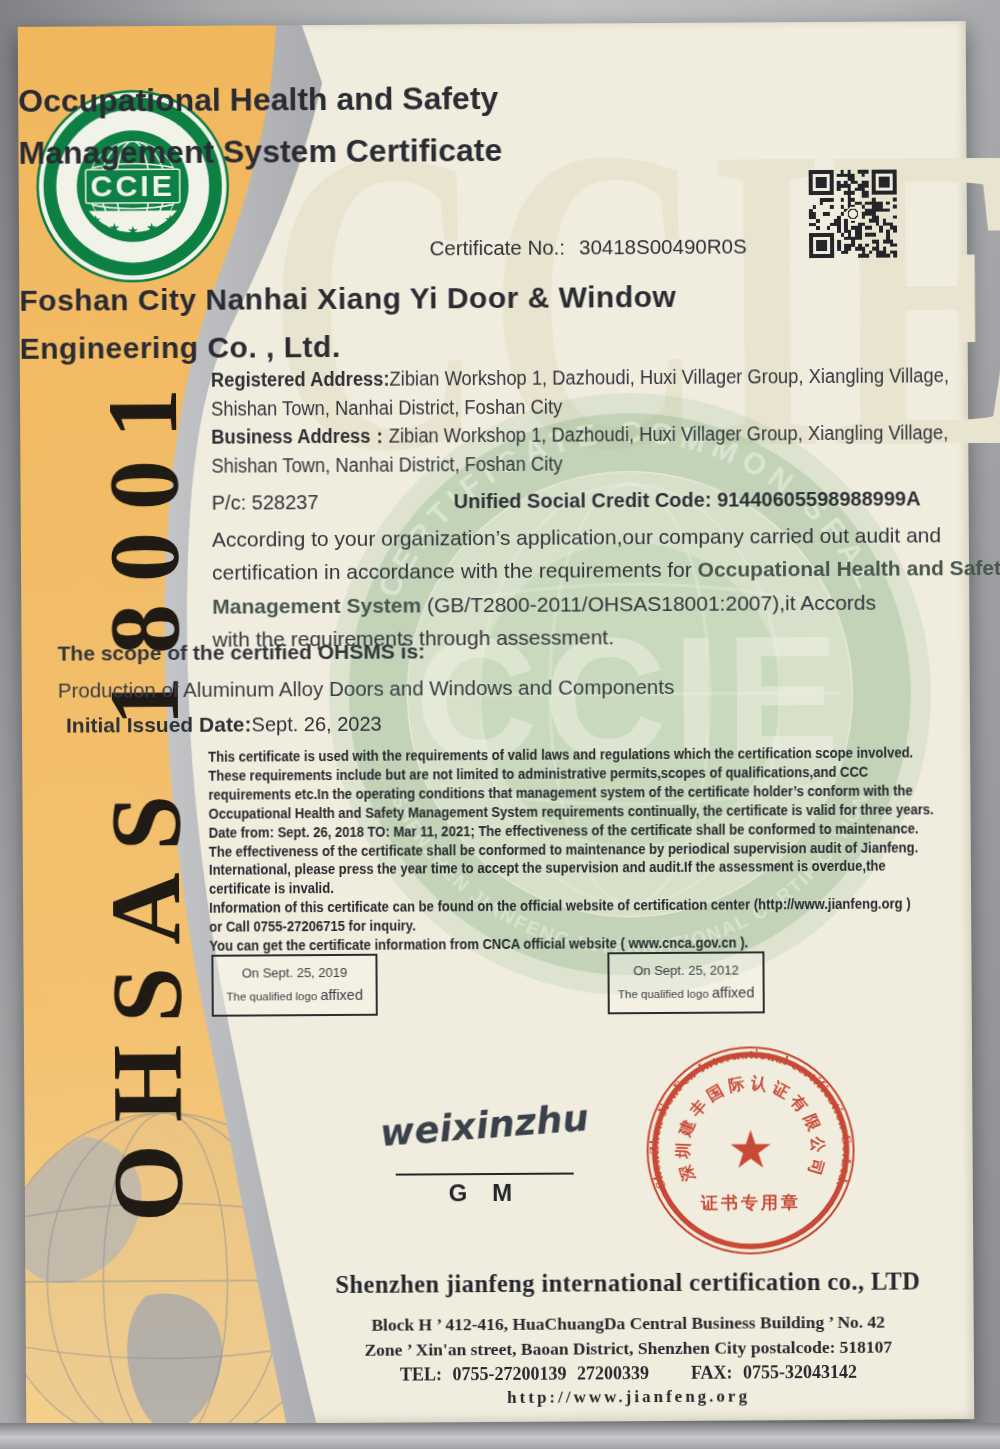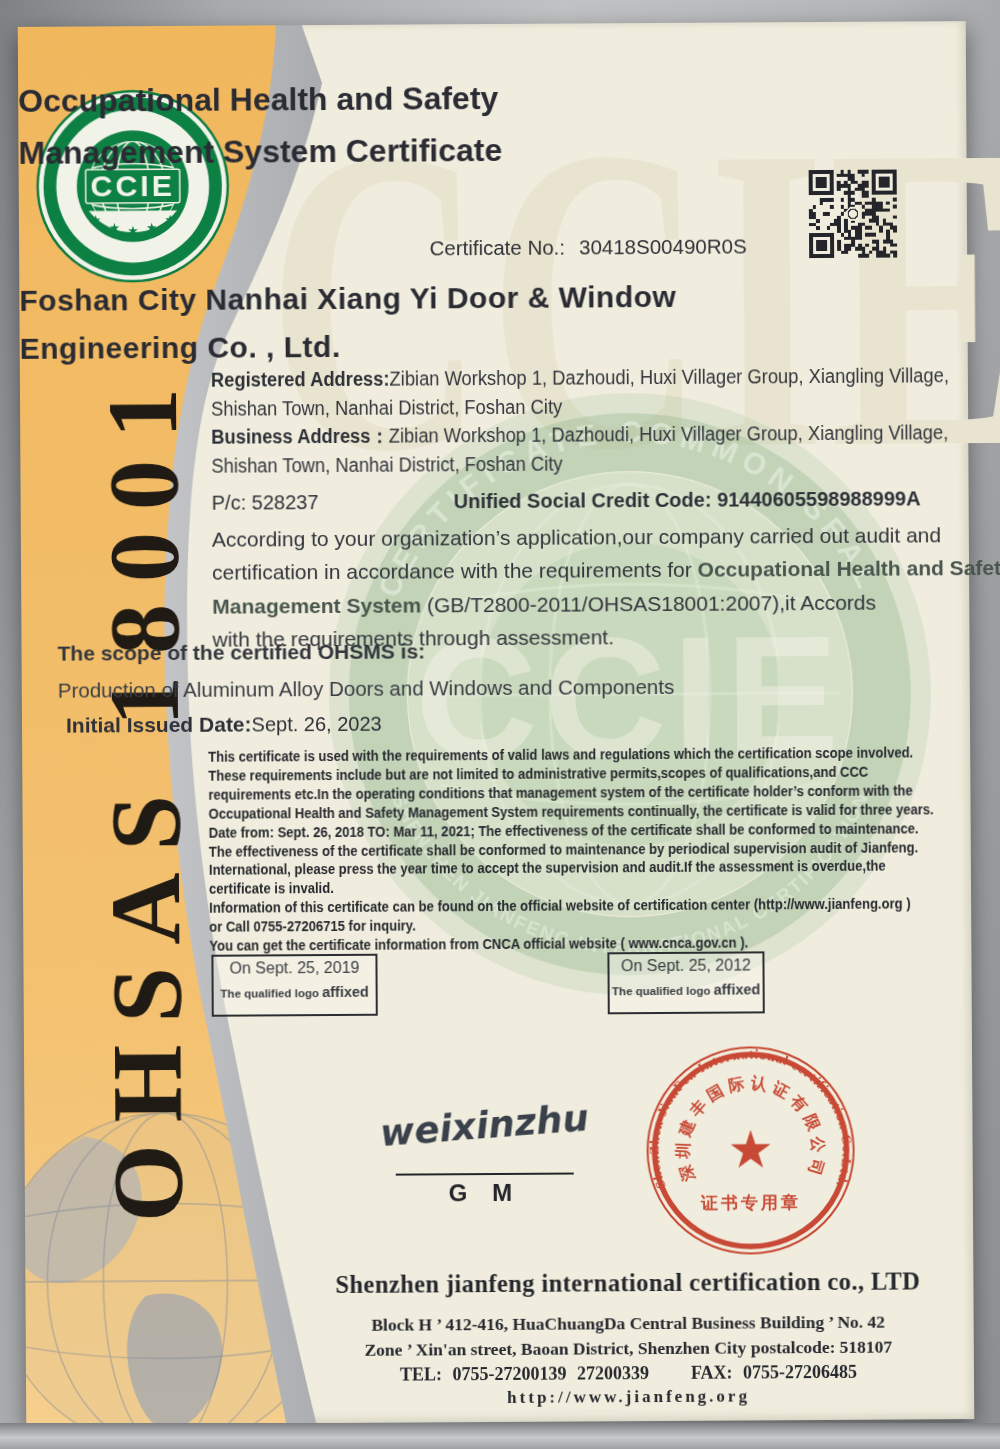--- a/index.html
+++ b/index.html
@@ -46,22 +46,22 @@
   .scope-h{position:absolute;left:0;width:100%;top:615px;font-weight:bold;font-size:21px;color:#33363c;}
   .scope-v{position:absolute;left:0;width:100%;top:652px;font-size:20.5px;color:#3a3d44;}
   .initial{position:absolute;left:8px;width:100%;top:687px;font-size:20px;color:#2f3138;}
   .initial b{font-size:21px;}
   .fp{position:absolute;left:186px;top:722px;transform:scaleX(.92);transform-origin:left top;
       font-weight:bold;font-size:14.2px;line-height:18.9px;color:#26282d;white-space:nowrap;text-align:left;}
   .affix-row{position:absolute;left:188px;top:929px;width:553px;display:flex;justify-content:space-between;}
   .affix-box{border:2px solid #2b2d31;background:rgba(250,248,238,.4);width:162px;height:58px;
       text-align:center;color:#3a3c42;}
   .affix-box:last-child{width:153px;}
-  .affix-date{font-size:16px;margin-top:3px;}
-  .affix-note{font-size:11.5px;font-weight:bold;margin-top:7px;}
+  .affix-date{font-size:13px;margin-top:9px;}
+  .affix-note{font-size:11.5px;font-weight:normal;margin-top:7px;}
   .affix-note .em{font-size:14.5px;}
   .sig-wrap{position:absolute;left:340px;top:1080px;width:240px;text-align:center;color:#23252a;}
   .sig-name{font:bold italic 37px "DejaVu Sans",sans-serif;color:#3a414b;transform:rotate(-4deg);}
   .sig-line{width:178px;border-top:2.5px solid #23252a;margin:26px auto 4px auto;}
   .sig-role{font-weight:bold;font-size:24px;letter-spacing:9px;}
   .stamp{position:absolute;left:616px;top:1018px;width:220px;height:220px;mix-blend-mode:multiply;opacity:.93;}
   .issuer{position:absolute;left:235px;width:735px;text-align:center;color:#26282e;
       font-family:"Liberation Serif","DejaVu Serif",serif;font-weight:bold;}
   .iss-name{position:absolute;left:0;width:100%;top:1246px;font-size:24.5px;letter-spacing:.4px;}
   .iss-a1{position:absolute;left:0;width:100%;top:1290px;font-size:17.5px;}
@@ -456,21 +456,21 @@
       <div class="sig-wrap">
         <div class="sig-name">weixinzhu</div>
         <div class="sig-line"></div>
         <div class="sig-role">G M</div>
       </div>
 
       <div class="issuer">
         <div class="iss-name">Shenzhen jianfeng international certification co., LTD</div>
         <div class="iss-a1">Block H ’ 412-416, HuaChuangDa Central Business Building ’  No. 42</div>
         <div class="iss-a2">Zone ’  Xin'an street, Baoan District, Shenzhen City  postalcode:  518107</div>
-        <div class="iss-tel"><span>TEL:</span>  <span>0755-27200139  27200339</span>&nbsp;&nbsp;&nbsp;&nbsp;<span>FAX:</span>  <span>0755-27206485</span></div>
+        <div class="iss-tel"><span>TEL:</span>  <span>0755-27200139  27200339</span>&nbsp;&nbsp;&nbsp;&nbsp;<span>FAX:</span>  <span>0755-32043142</span></div>
         <div class="iss-url">http://www.jianfeng.org</div>
       </div>
     </div>
 
     <svg class="stamp z3" viewBox="0 0 220 220">
       <defs>
         <path id="stampRing" d="M30.3,156 A92,92 0 1 1 189.7,156"></path>
         <path id="stampCn" d="M59.2,145.6 A62,62 0 1 1 160.8,145.6"></path>
       </defs>
       <circle cx="110" cy="110" r="103" fill="none" stroke="#d2402d" stroke-width="2"></circle>

